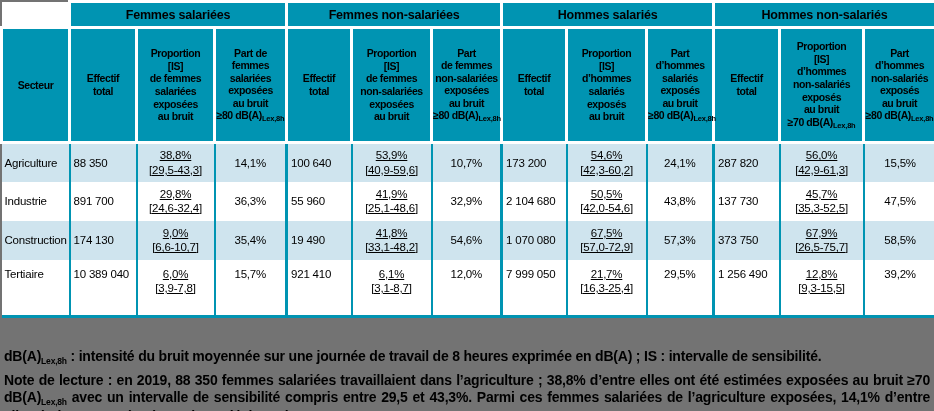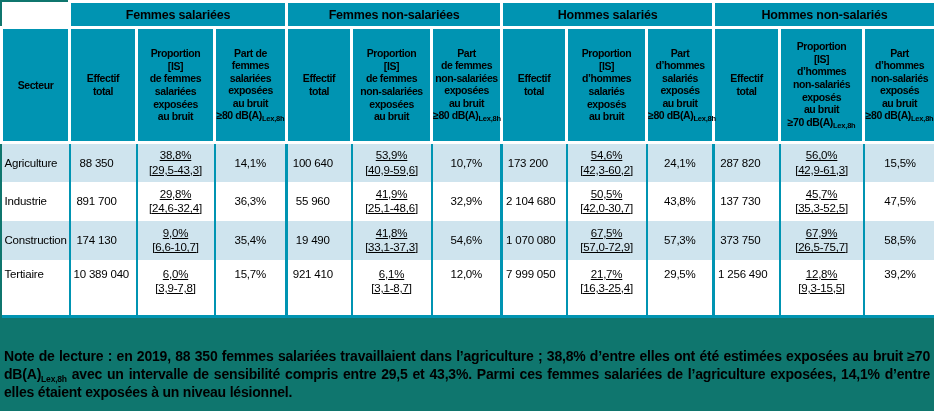--- a/index.html
+++ b/index.html
@@ -1,17 +1,17 @@
 <!DOCTYPE html>
 <html lang="fr" style="--teal: #0094b2; --row-alt: #cfe4ee;"><head>
 <meta charset="utf-8">
 <style>
   html,body { margin:0; padding:0; background:#fff; }
   .page {
-    width:934px; height:411px; overflow:hidden; background:#0f766e;
+    width:934px; height:411px; overflow:hidden; background:#737373;
     font-family:"Liberation Sans", sans-serif; color:#000;
   }
   table.expo {
     width:934px; border-collapse:collapse; table-layout:fixed;
   }
   
   th {
     background:var(--teal,#0094b2); border:3px solid #fff;
     color:#000; font-weight:bold; padding:0; text-align:center;
   }
@@ -29,21 +29,21 @@
   tbody td {
     font-size:11.5px; line-height:1.25; letter-spacing:-0.2px;
     padding:0 3px; vertical-align:middle; border-left:2px solid var(--teal,#0094b2);
   }
   tbody tr:nth-child(odd) td { background:var(--row-alt,#cfe4ee); }
   tbody tr:nth-child(even) td { background:#fff; }
   tbody tr { height:39px; }
   tbody tr:last-child { height:57px; }
   tbody tr:last-child td { vertical-align:top; padding-top:7px; border-bottom:3px solid var(--teal,#0094b2); }
   td.sector { border-left:none; text-align:left; }
-  td.num { text-align:center; white-space:nowrap; padding-right:16px;margin-left:36px; }
+  td.num { text-align:left; white-space:nowrap; padding-right:16px;margin-left:36px; }
   td.center { text-align:center; }
   td.gstart { border-left:3px solid var(--teal,#0094b2); }
   .block { display:block;text-decoration:underline; }
   
   .notes { padding:30px 4px 0 4px; }
   .legend, .note {
     font-size:14px; font-weight:bold; letter-spacing:-0.2px;
     line-height:1.25; margin:0;
   }
   .legend { margin-bottom:5px; }
@@ -209,42 +209,42 @@
           <td class="center">36,3%</td>
           <td class="num gstart">55 960</td>
           <td class="center">
             <span class="block">41,9%</span>
             <span class="block">[25,1-48,6]</span>
           </td>
           <td class="center">32,9%</td>
           <td class="num gstart">2 104 680</td>
           <td class="center">
             <span class="block">50,5%</span>
-            <span class="block">[42,0-30,7]</span>
+            <span class="block">[42,0-54,6]</span>
           </td>
           <td class="center">43,8%</td>
           <td class="num gstart">137 730</td>
           <td class="center">
             <span class="block">45,7%</span>
             <span class="block">[35,3-52,5]</span>
           </td>
           <td class="center">47,5%</td>
         </tr>
         <tr>
           <td class="sector">Construction</td>
           <td class="num">174 130</td>
           <td class="center">
             <span class="block">9,0%</span>
             <span class="block">[6,6-10,7]</span>
           </td>
           <td class="center">35,4%</td>
           <td class="num gstart">19 490</td>
           <td class="center">
             <span class="block">41,8%</span>
-            <span class="block">[33,1-37,3]</span>
+            <span class="block">[33,1-48,2]</span>
           </td>
           <td class="center">54,6%</td>
           <td class="num gstart">1 070 080</td>
           <td class="center">
             <span class="block">67,5%</span>
             <span class="block">[57,0-72,9]</span>
           </td>
           <td class="center">57,3%</td>
           <td class="num gstart">373 750</td>
           <td class="center">
@@ -277,16 +277,17 @@
           <td class="center">
             <span class="block">12,8%</span>
             <span class="block">[9,3-15,5]</span>
           </td>
           <td class="center">39,2%</td>
         </tr>
       </tbody>
   </table>
 
   <div class="notes">
+    <p class="legend"><span>dB(A)</span><span class="subsc">Lex,8h</span><span> : intensité du bruit moyennée sur une journée de travail de 8 heures exprimée en dB(A) ; IS : intervalle de sensibilité.</span></p>
     <p class="note"><span>Note de lecture : en 2019, 88 350 femmes salariées travaillaient dans l’agriculture ; 38,8% d’entre elles ont été estimées exposées au bruit ≥70 dB(A)</span><span class="subsc">Lex,8h</span><span> avec un intervalle de sensibilité compris entre 29,5 et 43,3%. Parmi ces femmes salariées de l’agriculture exposées, 14,1% d’entre elles étaient exposées à un niveau lésionnel.</span></p>
   </div>
 
 </div>
 
 </body></html>

